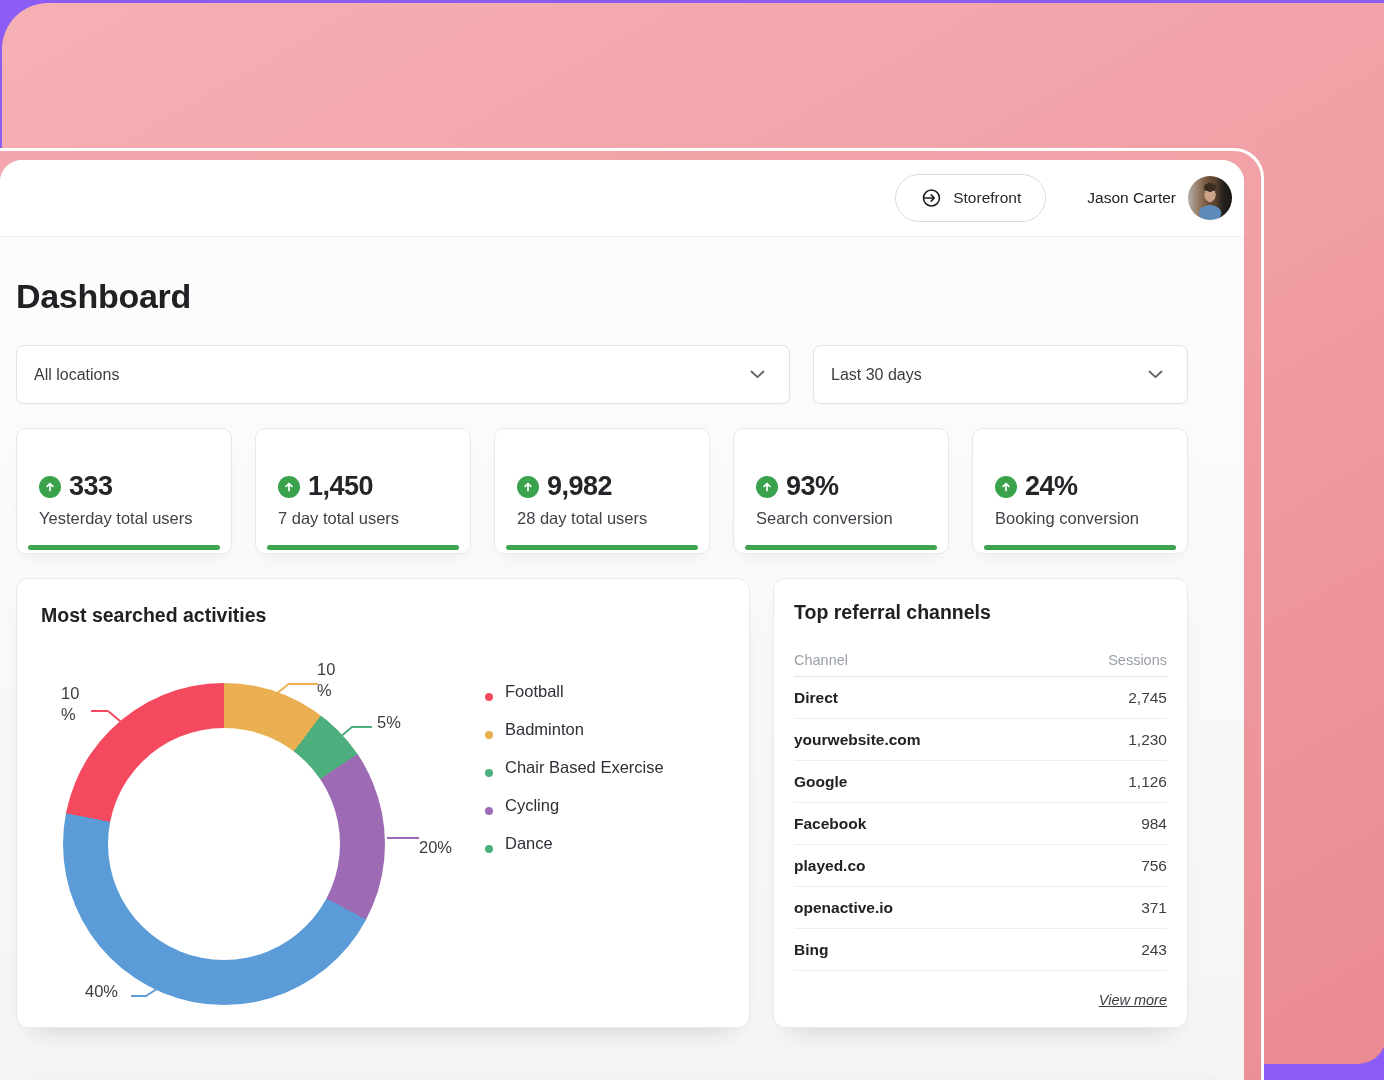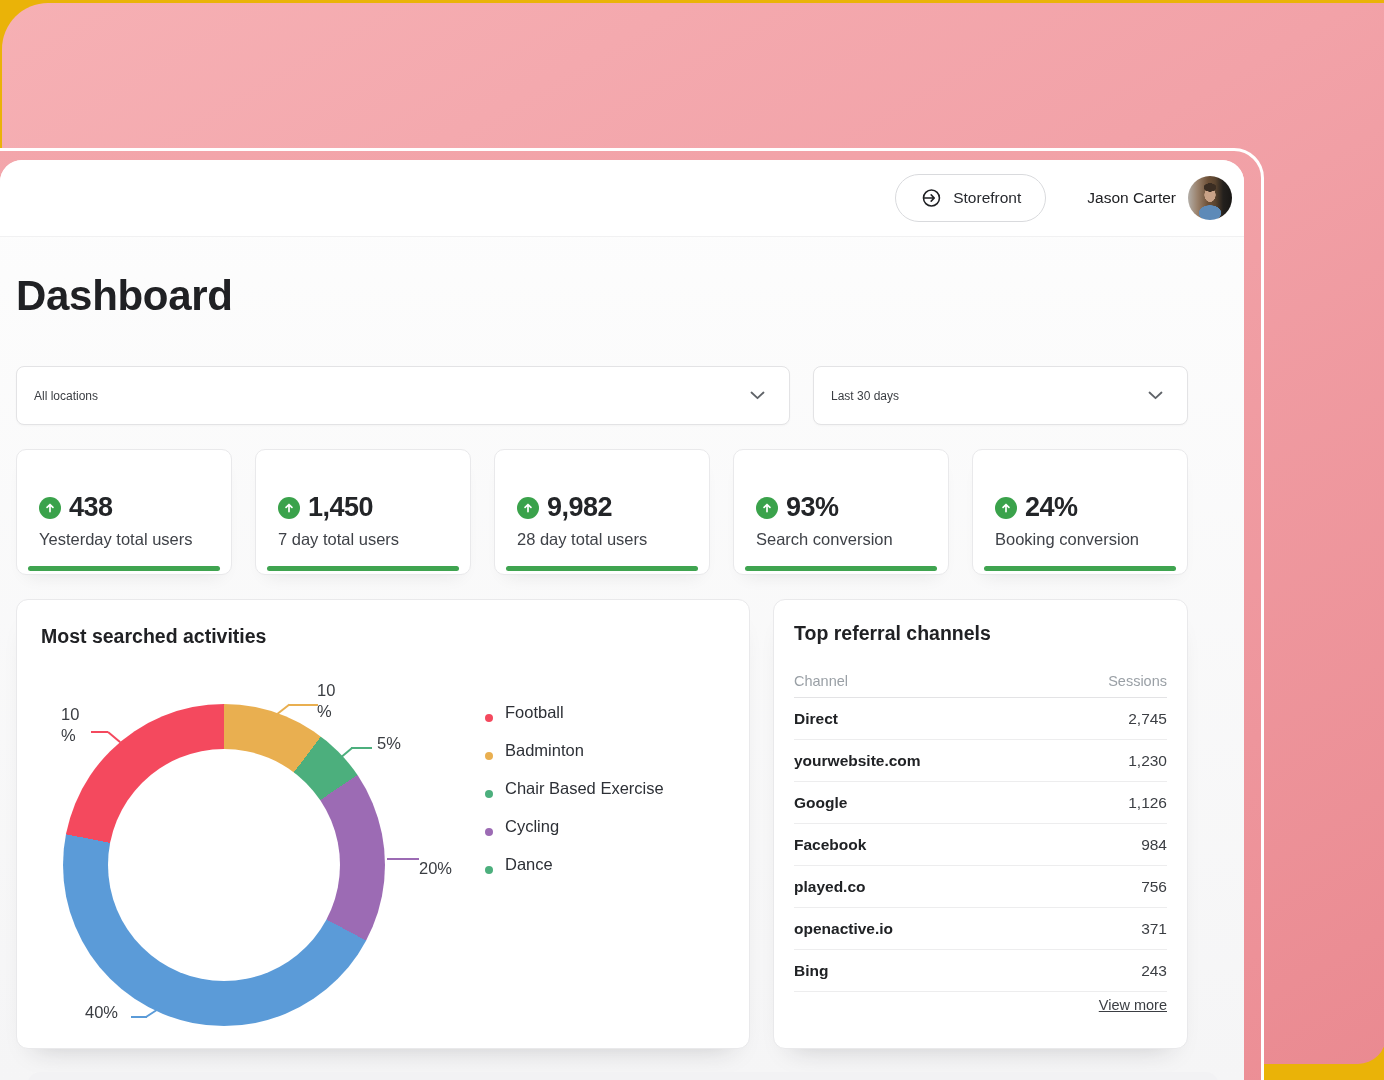--- a/index.html
+++ b/index.html
@@ -1,16 +1,16 @@
 <!DOCTYPE html>
 <html><head>
 <meta charset="utf-8">
 <style>
   html,body{margin:0;padding:0;}
-  .stage{position:relative;width:1384px;height:1080px;overflow:hidden;background:#eab308;
+  .stage{position:relative;width:1384px;height:1080px;overflow:hidden;background:#8b5cf6;
          font-family:"Liberation Sans", sans-serif;-webkit-font-smoothing:antialiased;}
 
   
   .pink-bg{position:absolute;top:3px;left:2px;right:-2px;bottom:16px;
            border-radius:46px 0 28px 0;
            background:linear-gradient(150deg,#f6b0b4 0%,#f2a2a8 42%,#ea8a91 100%);}
 
   
   .frame-line{position:absolute;top:148px;left:-40px;width:1298px;height:1400px;
               border:3px solid #ffffff;border-radius:30px;
@@ -30,28 +30,28 @@
   .user-name{margin-left:41px;font-size:15.5px;color:#202124;}
   .avatar{margin-left:12px;width:44px;height:44px;border-radius:50%;cursor:pointer;
           background:
             radial-gradient(ellipse 9px 6px at 50% 26%, #3b2d22 68%, transparent 72%),
             radial-gradient(ellipse 8px 10px at 50% 43%, #c9a287 68%, transparent 72%),
             radial-gradient(ellipse 16px 11px at 50% 84%, #5d8ab8 68%, transparent 72%),
             linear-gradient(90deg,#b3aea8 0%,#99806a 22%,#6e5138 45%,#5a442f 62%,#23201d 80%,#191715 100%);}
 
   
   .content{padding:37px 56px 0 16px;}
-  .page-title{margin:0 0 27px 0;font-size:42px;line-height:44px;font-weight:700;
+  .page-title{margin:0 0 27px 0;font-size:34px;line-height:44px;font-weight:700;
               color:#202124;letter-spacing:-0.3px;}
 
   .filters{display:grid;grid-template-columns:1fr 375px;gap:23px;}
   .dropdown{height:57px;background:#fff;border:1px solid #e3e3e5;border-radius:8px;
             display:flex;align-items:center;justify-content:space-between;
-            padding:0 24px 0 17px;font-size:12px;color:#3a3d42;cursor:pointer;
-            box-shadow:0 1px 2px rgba(0,0,0,.03);margin-top:21px;}
+            padding:0 24px 0 17px;font-size:16px;color:#3a3d42;cursor:pointer;
+            box-shadow:0 1px 2px rgba(0,0,0,.03);}
 
   
   .stats{margin-top:24px;display:grid;grid-template-columns:repeat(5,1fr);gap:23px;}
   .stat-card{position:relative;height:126px;background:#fff;border:1px solid #e9e9eb;
              border-radius:10px;box-shadow:0 10px 18px -12px rgba(32,33,36,.12);
              padding:42px 0 0 22px;box-sizing:border-box;}
   .stat-head{display:flex;align-items:center;gap:8px;}
   .stat-icon{width:22px;height:22px;border-radius:50%;background:#3aa24b;
              display:flex;align-items:center;justify-content:center;flex:0 0 auto;}
   .stat-value{font-size:27px;font-weight:700;color:#232528;letter-spacing:-0.5px;}
@@ -80,21 +80,21 @@
 
   
   .referrals{padding:0 20px;}
   .referrals .card-title{padding:22px 0 0 0;}
   .tbl-head{margin-top:28px;display:flex;justify-content:space-between;
             font-size:14.5px;color:#9aa0a6;padding-bottom:8px;border-bottom:1px solid #e3e3e5;}
   .tbl-row{display:flex;justify-content:space-between;align-items:center;height:41px;
            border-bottom:1px solid #ededee;}
   .tbl-row .chan{font-size:15.5px;font-weight:700;color:#202225;}
   .tbl-row .sess{font-size:15.5px;color:#3b3e43;}
-  .view-more-wrap{margin-top:4px;text-align:right;}
+  .view-more-wrap{margin-top:20px;text-align:right;font-style:italic;}
   .view-more{font-size:14.5px;color:#3b3e43;text-decoration:underline;cursor:pointer;}
 
   
   .next-band{position:absolute;left:28px;width:1190px;top:912px;height:24px;
              background:#f2f2f4;border-radius:12px 12px 0 0;}
 </style>
 </head>
 <body>
 
 <div class="stage">
@@ -140,21 +140,21 @@
       </div>
 
       <div class="stats" id="stats">
   <div class="stat-card">
     <div class="stat-head">
       <span class="stat-icon">
         <svg width="12" height="12" viewBox="0 0 12 12" fill="none">
           <path d="M6 9.6 V3 M3.1 5.4 L6 2.5 L8.9 5.4" stroke="#ffffff" stroke-width="1.7" stroke-linecap="round" stroke-linejoin="round"></path>
         </svg>
       </span>
-      <span class="stat-value">438</span>
+      <span class="stat-value">333</span>
     </div>
     <div class="stat-label">Yesterday total users</div>
     <div class="stat-bar"></div>
   </div>
 
   <div class="stat-card">
     <div class="stat-head">
       <span class="stat-icon">
         <svg width="12" height="12" viewBox="0 0 12 12" fill="none">
           <path d="M6 9.6 V3 M3.1 5.4 L6 2.5 L8.9 5.4" stroke="#ffffff" stroke-width="1.7" stroke-linecap="round" stroke-linejoin="round"></path>

